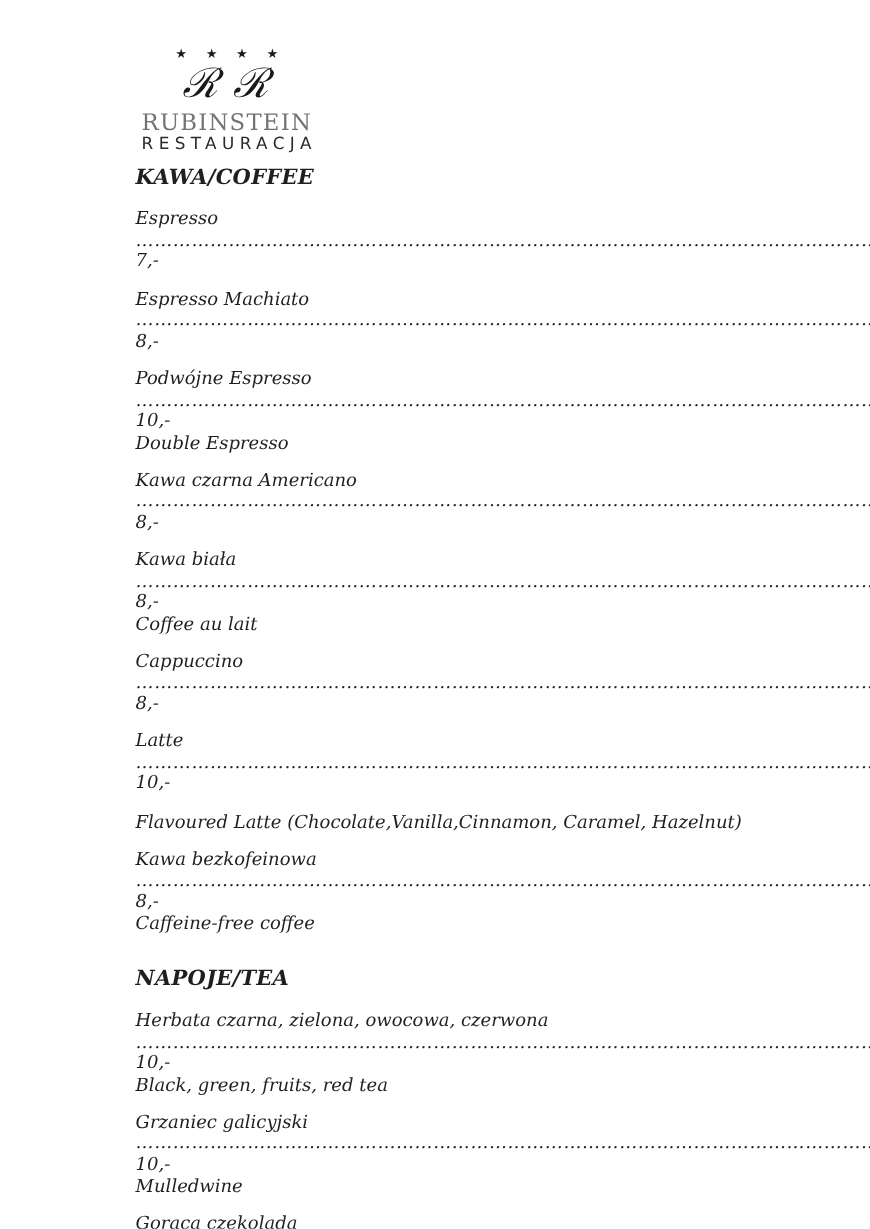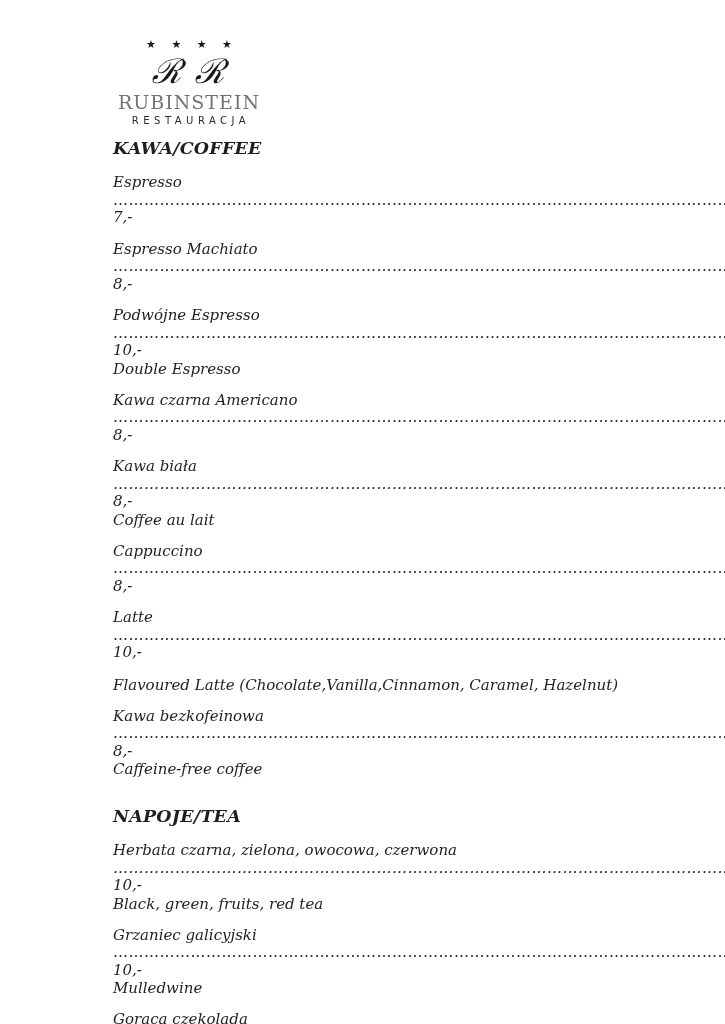--- a/index.html
+++ b/index.html
@@ -31,37 +31,37 @@
   }
   .stars {
     font-family: "DejaVu Sans", sans-serif;
     font-size: 11px;
     letter-spacing: 6px;
     padding-left: 6px;
     line-height: 13px;
     color: #1a1a1a;
   }
   .monogram {
-    font-family: Liberation Sans, sans-serif;
+    font-family: Liberation Serif, serif;
     font-style: italic;
     font-size: 34px;
     line-height: 40px;
     letter-spacing: 2px;
     color: #1a1a1a;
   }
   .brand {
     font-family: "DejaVu Serif", serif;
     font-size: 19px;
     line-height: 22px;
     letter-spacing: 1px;
     color: #737373;
   }
   .brand-sub {
     font-family: "DejaVu Sans", sans-serif;
-    font-size: 10px;
+    font-size: 14px;
     line-height: 11px;
     letter-spacing: 4.5px;
     padding-left: 4px;
     margin-top: 2px;
     color: #2a2a2a;
   }
 
   
   .menu {
     font-style: italic;

